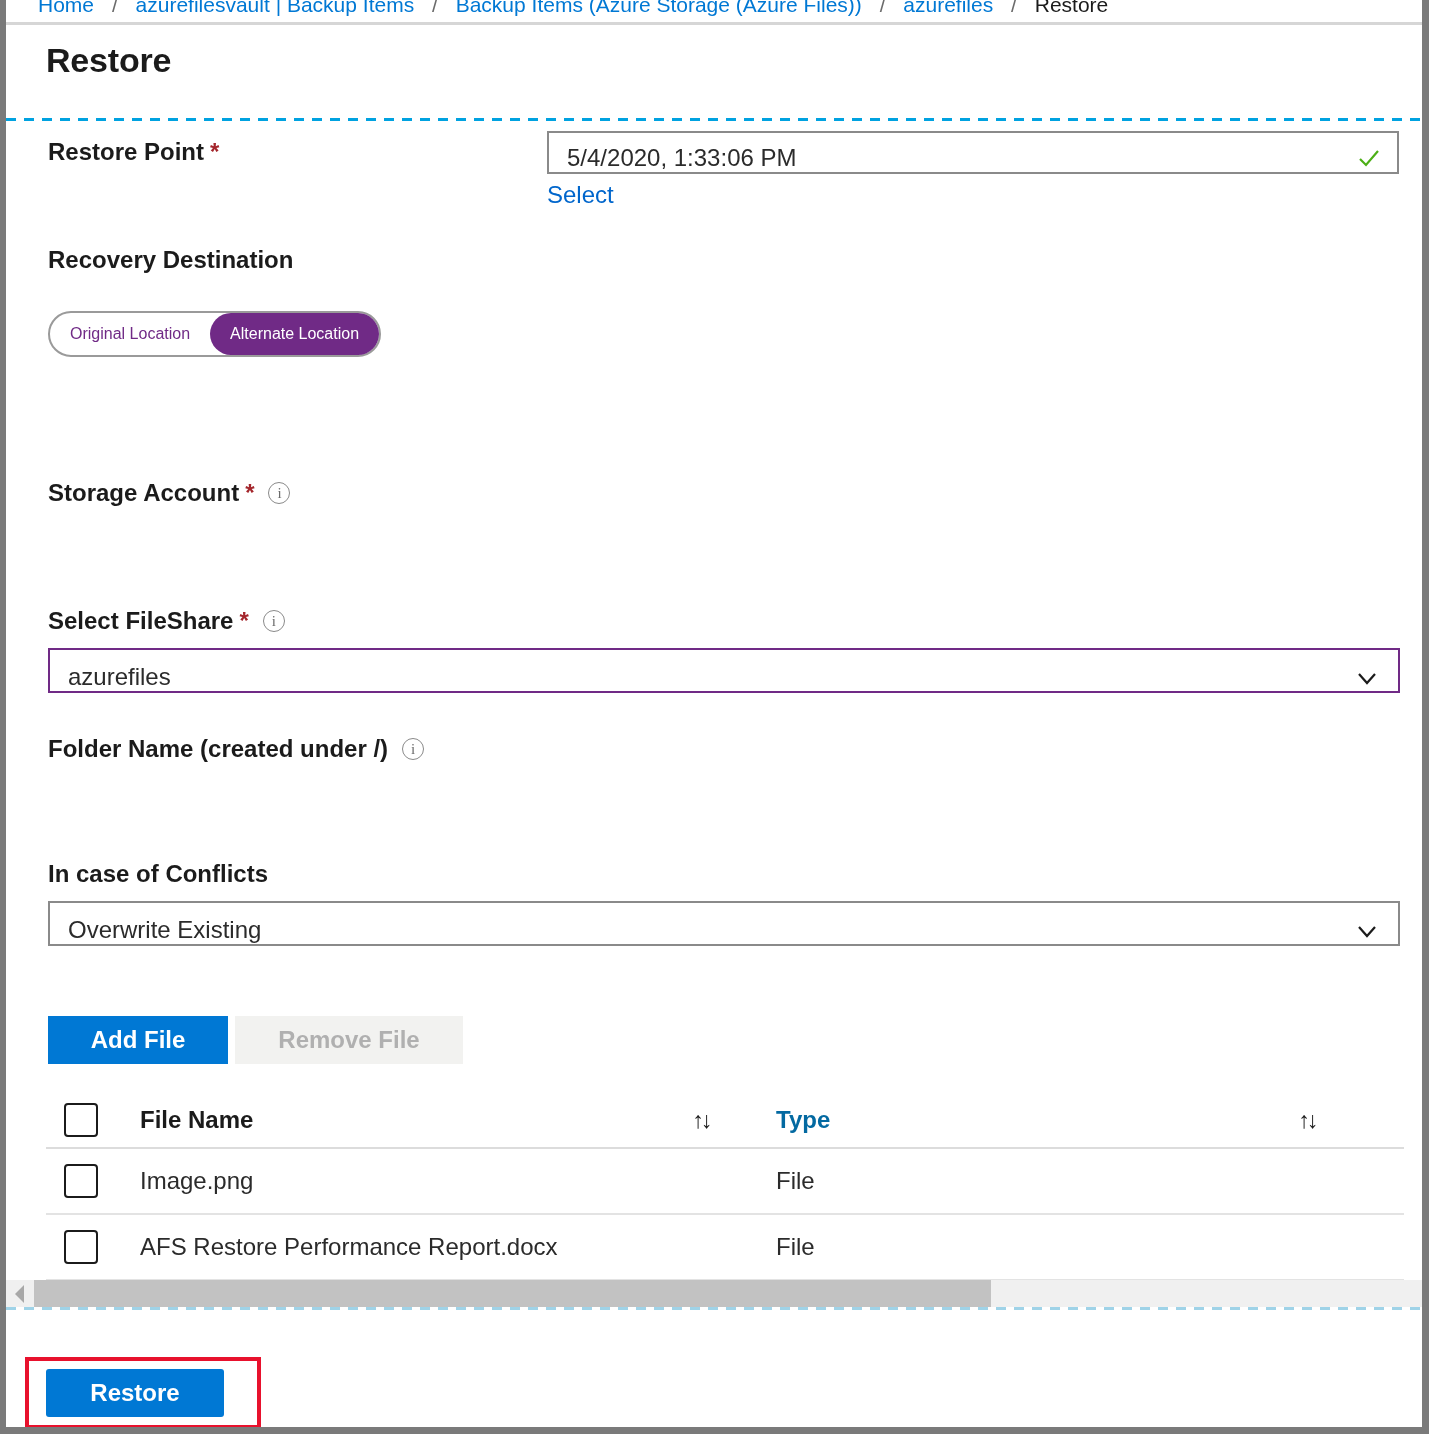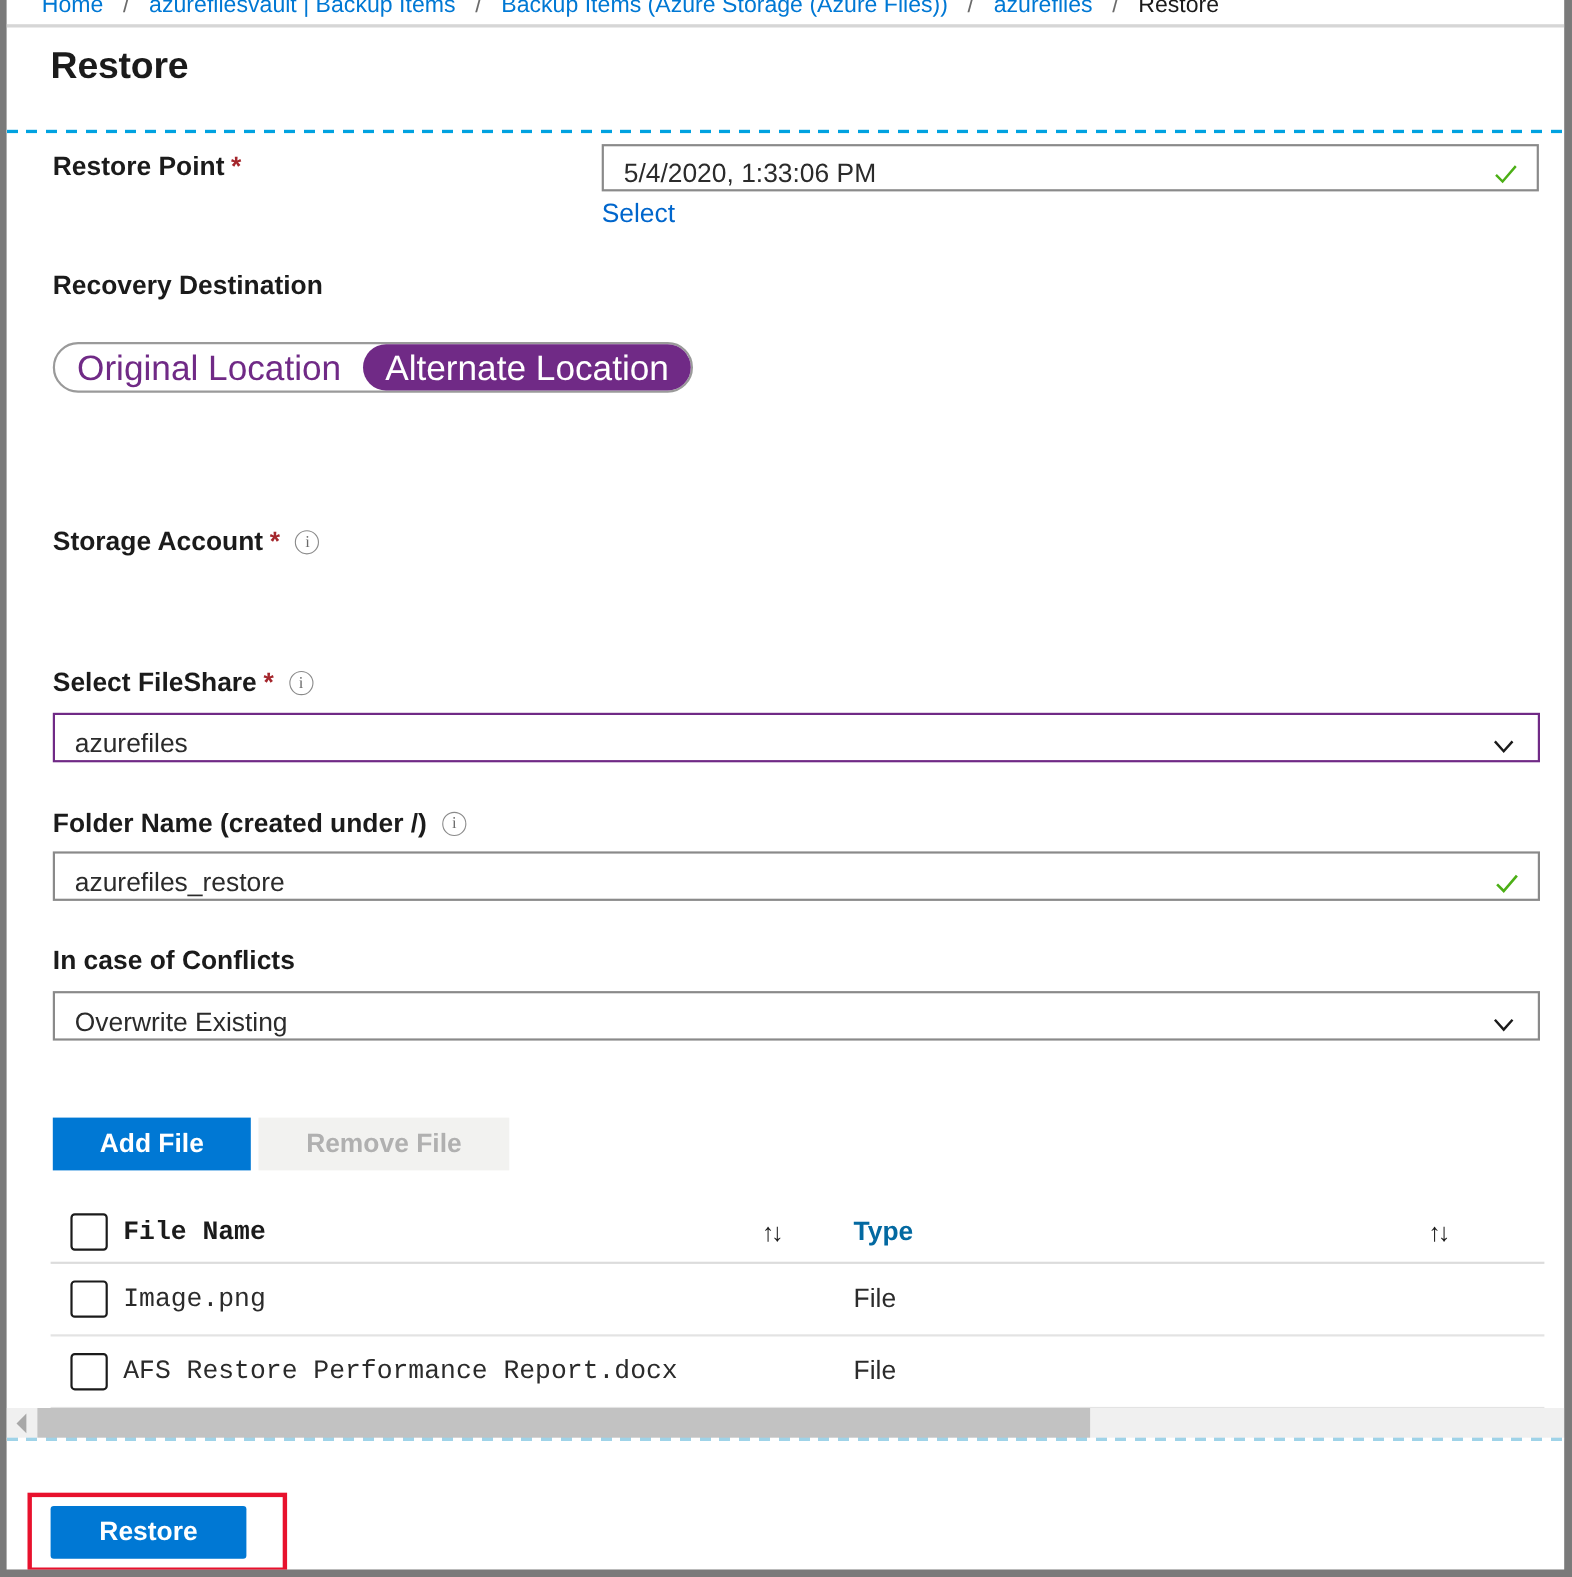--- a/index.html
+++ b/index.html
@@ -124,21 +124,21 @@
     display: inline-flex;
     align-items: center;
     padding: 0;
     background: #fff;
   }
   .pill .opt {
     height: 42px;
     padding: 0 20px;
     display: flex;
     align-items: center;
-    font-size: 32px;
+    font-size: 16px;
     color: #702a86;
     border-radius: 21px;
     cursor: pointer;
     white-space: nowrap;
   }
   .pill .opt.active {
     background: #702a86;
     color: #ffffff;
   }
   
@@ -172,26 +172,25 @@
     border: 2.4px solid #1b1b1b;
     border-radius: 4px;
     flex: none;
     margin-left: 18px;
     background: #fff;
     cursor: pointer;
   }
   .c-name {
     flex: none;
     width: 580px;
-    padding-left: 14px;
+    padding-left: 42px;
     font-size: 24px;
     color: #2b2b2b;
     white-space: nowrap;
     overflow: hidden;
-    font-family: Liberation Mono, monospace;
   }
   .trow.head .c-name { font-weight: 700; color: #1b1b1b; }
   .sortic {
     flex: none;
     width: 46px;
     font-size: 23px;
     color: #1b1b1b;
     cursor: pointer;
     text-align: center;
     letter-spacing: -3px;
@@ -299,28 +298,20 @@
     <span class="val">azurefiles</span>
     <span class="chev">
       <svg width="26" height="26" viewBox="0 0 26 26">
           <path d="M5 9 L13 18 L21 9" stroke="#1b1b1b" stroke-width="2.2" fill="none"></path>
         </svg>
     </span>
   </div>
 
   <div class="lbl" style="left:42px; top:735px;">
     <span>Folder Name (created under /)</span><span class="info-icon">i</span>
-  </div>
-  <div class="field" style="left:42px; top:774px; width:1352px; height:45px;">
-    <span class="val">azurefiles_restore</span>
-    <span class="tick">
-      <svg width="28" height="28" viewBox="0 0 28 28">
-          <path d="M5 15 L11 21 L23 7" stroke="#4caf16" stroke-width="2.4" fill="none"></path>
-        </svg>
-    </span>
   </div>
 
   <div class="lbl" style="left:42px; top:860px;">
     <span>In case of Conflicts</span>
   </div>
   <div class="field" style="left:42px; top:901px; width:1352px; height:45px;">
     <span class="val">Overwrite Existing</span>
     <span class="chev">
       <svg width="26" height="26" viewBox="0 0 26 26">
           <path d="M5 9 L13 18 L21 9" stroke="#1b1b1b" stroke-width="2.2" fill="none"></path>

